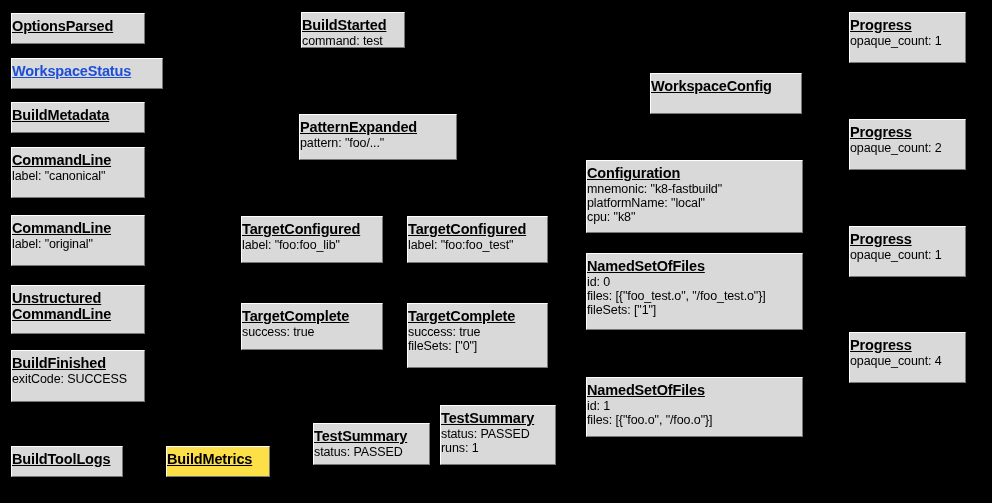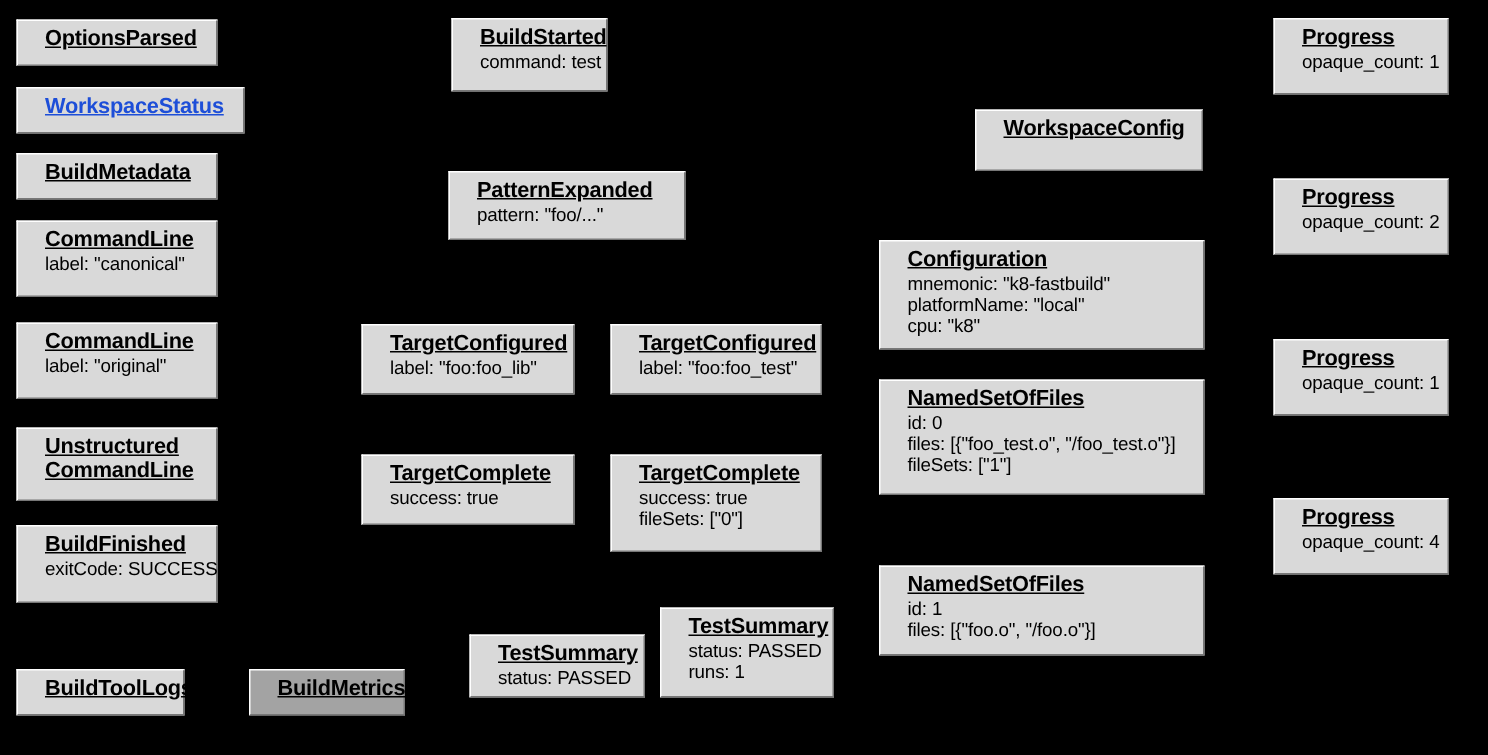--- a/index.html
+++ b/index.html
@@ -22,21 +22,21 @@
   }
   .node {
     position: absolute;
     box-sizing: border-box;
     background: #d9d9d9;
     border: 1px solid #808080;
     border-top-color: #ffffff;
     border-left-color: #ffffff;
     border-right-color: #777777;
     border-bottom-color: #777777;
-    padding: 4px 6px 5px 18px;
+    padding: 4px 6px 5px 0;
     color: #000000;
     line-height: 1.12;
     -webkit-font-smoothing: antialiased;
   }
   .node-title {
     font-size: 14.5px;
     font-weight: bold;
     text-decoration: underline;
     white-space: pre-line;
     letter-spacing: -0.15px;
@@ -54,21 +54,21 @@
     white-space: pre;
   }
 </style>
 </head>
 <body>
 
 <div id="canvas" style="background: rgb(0, 0, 0);">
     <div class="node" style="left: 11px; top: 13px; width: 134px; height: 31px; background: rgb(217, 217, 217); color: rgb(0, 0, 0);">
       <span class="node-title">OptionsParsed</span>
     </div>
-    <div class="node" style="left: 301px; top: 12px; width: 104px; height: 49px; background: rgb(217, 217, 217); color: rgb(0, 0, 0);">
+    <div class="node" style="left: 301px; top: 12px; width: 104px; height: 36px; background: rgb(217, 217, 217); color: rgb(0, 0, 0);">
       <span class="node-title">BuildStarted</span>
       <span class="node-fields">
         <span class="node-field">command: test</span>
       </span>
     </div>
     <div class="node" style="left: 849px; top: 12px; width: 117px; height: 51px; background: rgb(217, 217, 217); color: rgb(0, 0, 0);">
       <span class="node-title">Progress</span>
       <span class="node-fields">
         <span class="node-field">opaque_count: 1</span>
       </span>
@@ -185,16 +185,16 @@
     </div>
     <div class="node" style="left: 313px; top: 423px; width: 117px; height: 42px; background: rgb(217, 217, 217); color: rgb(0, 0, 0);">
       <span class="node-title">TestSummary</span>
       <span class="node-fields">
         <span class="node-field">status: PASSED</span>
       </span>
     </div>
     <div class="node" style="left: 11px; top: 446px; width: 112px; height: 31px; background: rgb(217, 217, 217); color: rgb(0, 0, 0);">
       <span class="node-title">BuildToolLogs</span>
     </div>
-    <div class="node" style="left: 166px; top: 446px; width: 104px; height: 31px; background: #a3a3a3; color: rgb(0, 0, 0);">
+    <div class="node" style="left: 166px; top: 446px; width: 104px; height: 31px; background: #fde047; color: rgb(0, 0, 0);">
       <span class="node-title">BuildMetrics</span>
     </div>
   </div>
 
 </body></html>

